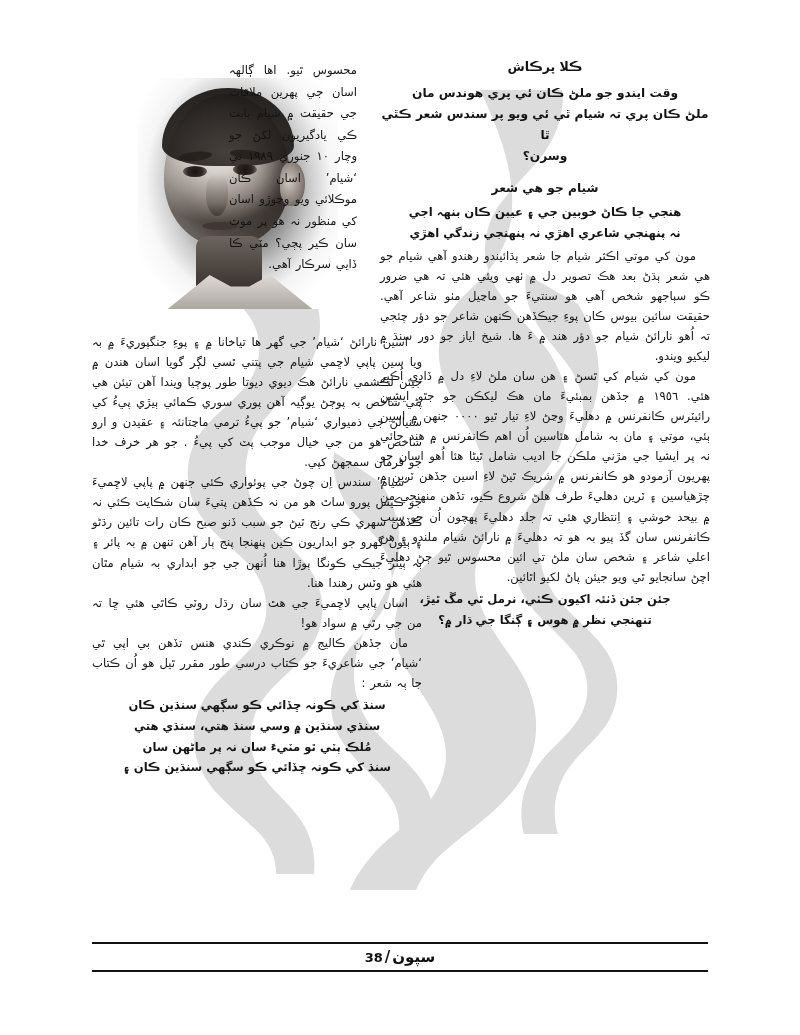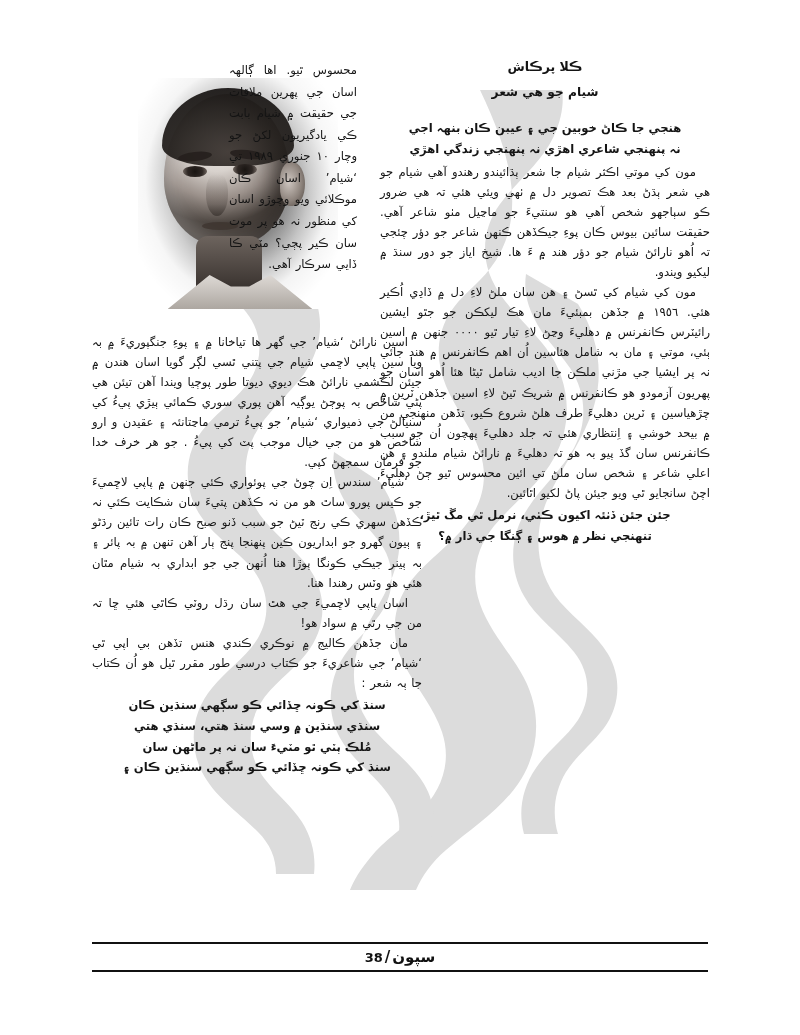--- a/index.html
+++ b/index.html
@@ -180,21 +180,21 @@
     text-align: center;
     font-size: 12.2px;
     line-height: 1.72;
     font-weight: 600;
     margin: 0 0 12px 0;
   }
   .subhead {
     text-align: center;
     font-size: 12.2px;
     font-weight: 700;
-    margin: 0 0 16px 0;
+    margin: 0 0 4px 0;
     line-height: 1.6;
   }
   p.body {
     margin: 0;
     font-size: 11.6px;
     line-height: 1.73;
     text-align: justify;
     text-align-last: right;
     text-indent: 14px;
     word-spacing: 1px;
@@ -327,20 +327,25 @@
 
   <div id="col-left-top" class="col">
     <p class="snippet">محسوس ٿيو. اها ڳالهہ اسان جي پهرين ملاقات جي حقيقت ۾ شيام بابت ڪي يادگيريون لکڻ جو وچار ١٠ جنوري ١٩٨٩ تي ‘شيام’ اسان ڪان موڪلائي ويو وچوڙو اسان کي منظور نہ هو پر موت سان ڪير پڄي؟ مٽي ڪا ڏايي سرڪار آهي.</p>
   </div>
 
   <div id="col-right" class="col">
 
 
     <div class="byline">ڪلا پرڪاش</div>
 
+    <div class="lede">
+      <span class="verse-line">وقت ايندو جو ملڻ ڪان ئي پري هوندس مان</span>
+      <span class="verse-line">ملڻ ڪان پري تہ شيام ٿي ئي ويو پر سندس شعر ڪٿي ٿا</span>
+      <span class="verse-line">وسرن؟</span>
+    </div>
 
     <div class="subhead">شيام جو هي شعر</div>
 
     <div class="verse">
       <span class="verse-line">هنجي جا ڪاڻ خوبين جي ۽ عيبن ڪان بنهہ اجي</span>
       <span class="verse-line">نہ پنهنجي شاعري اهڙي نہ پنهنجي زندگي اهڙي</span>
     </div>
 
 
     <p class="body">مون کي موتي اڪثر شيام جا شعر ٻڌائيندو رهندو آهي شيام جو هي شعر ٻڌڻ بعد هڪ تصوير دل ۾ ٺهي ويئي هئي تہ هي ضرور ڪو سٻاجهو شخص آهي هو سنتيءَ جو ماڃيل مٺو شاعر آهي. حقيقت سائين بيوس ڪان پوءِ جيڪڏهن ڪنهن شاعر جو دؤر چئجي تہ اُهو نارائڻ شيام جو دؤر هند ۾ ءَ ها. شيخ اياز جو دور سنڌ ۾ ليکيو ويندو.</p>

